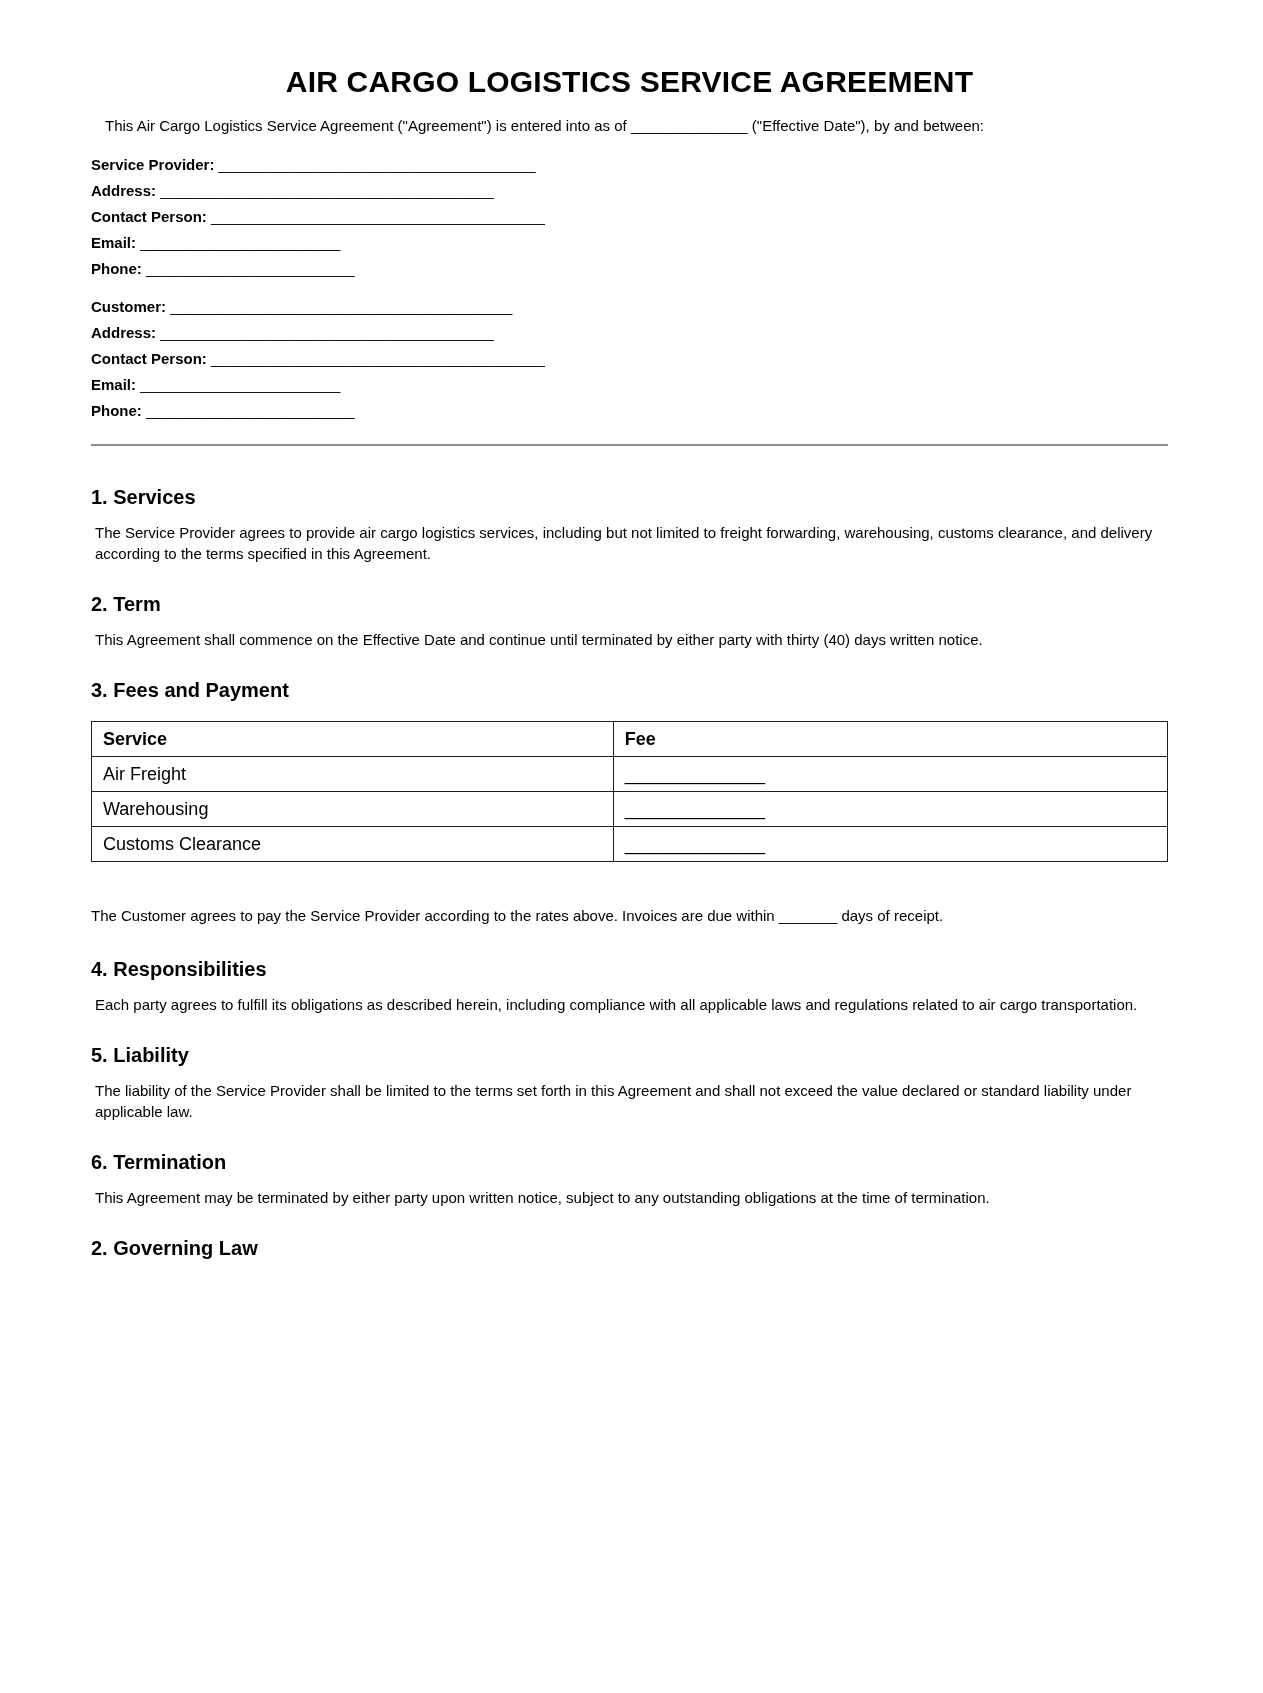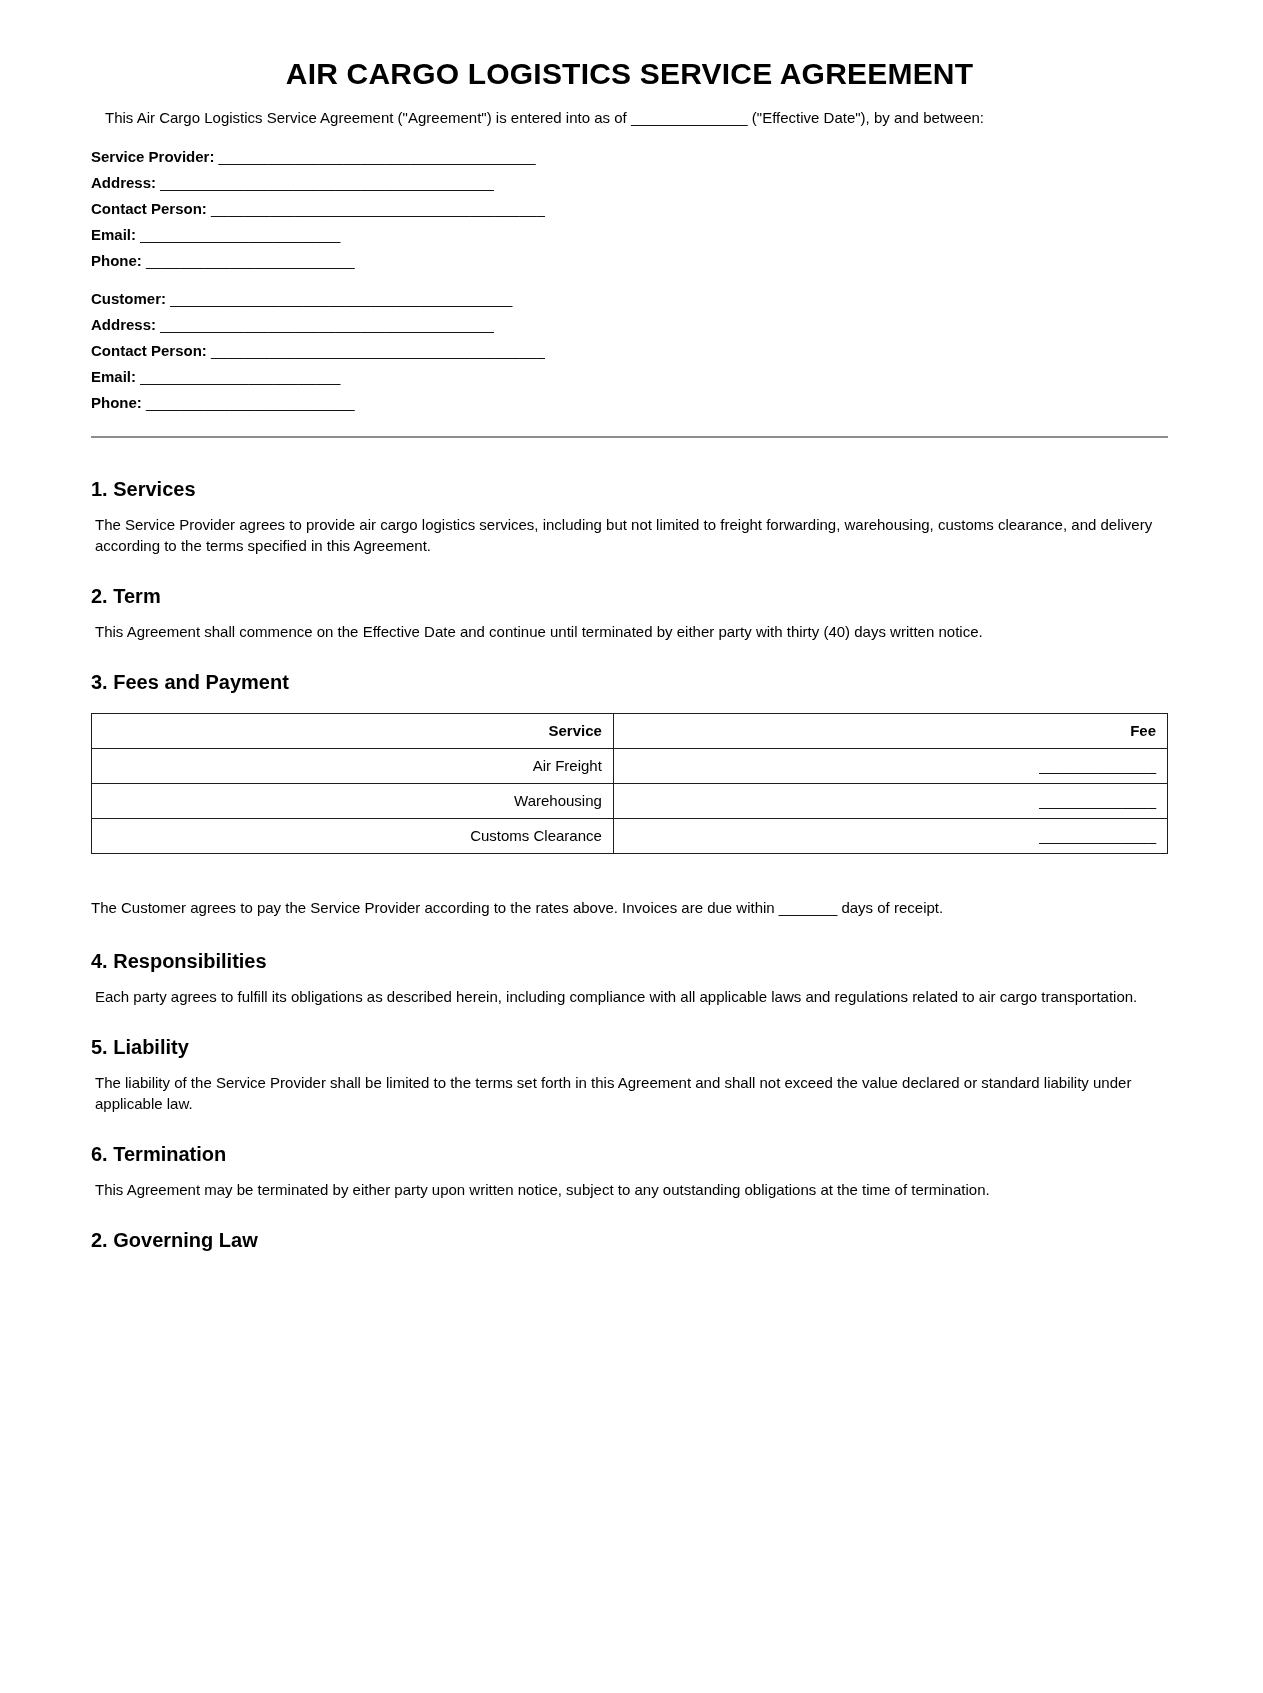--- a/index.html
+++ b/index.html
@@ -12,21 +12,21 @@
     font-size: 15px;
     box-sizing: border-box;
     padding: 56px 95px 0 91px;
     overflow: hidden;
   }
   .doc-title {
     font-size: 30px;
     font-weight: bold;
     text-align: center;
     line-height: 35px;
-    margin: 0 0 14px 0;
+    margin: 8px 0 14px 0;
     letter-spacing: 0.2px;
   }
   .intro {
     margin: 0 0 13px 14px;
     line-height: 26px;
     white-space: nowrap;
   }
   .fields { margin: 0 0 12px 0; }
   .fields p { margin: 0; line-height: 26px; }
   .fields .lbl { font-weight: bold; }
@@ -46,22 +46,22 @@
     margin: 4px;
     line-height: 21px;
   }
   table.fees {
     width: 100%;
     border-collapse: collapse;
     margin: 18px 0 0 0;
   }
   table.fees th, table.fees td {
     border: 1.5px solid #1f1f1f;
-    text-align: right;
-    font-size: 15px;
+    text-align: left;
+    font-size: 18px;
     padding: 8px 11px;
     line-height: 18px;
     vertical-align: middle;
   }
   table.fees th { font-weight: bold; }
   table.fees .col-service { width: 48.5%; }
   p.note { margin: 40px 0 0 0; line-height: 27px; }
 </style>
 </head>
 <body>

